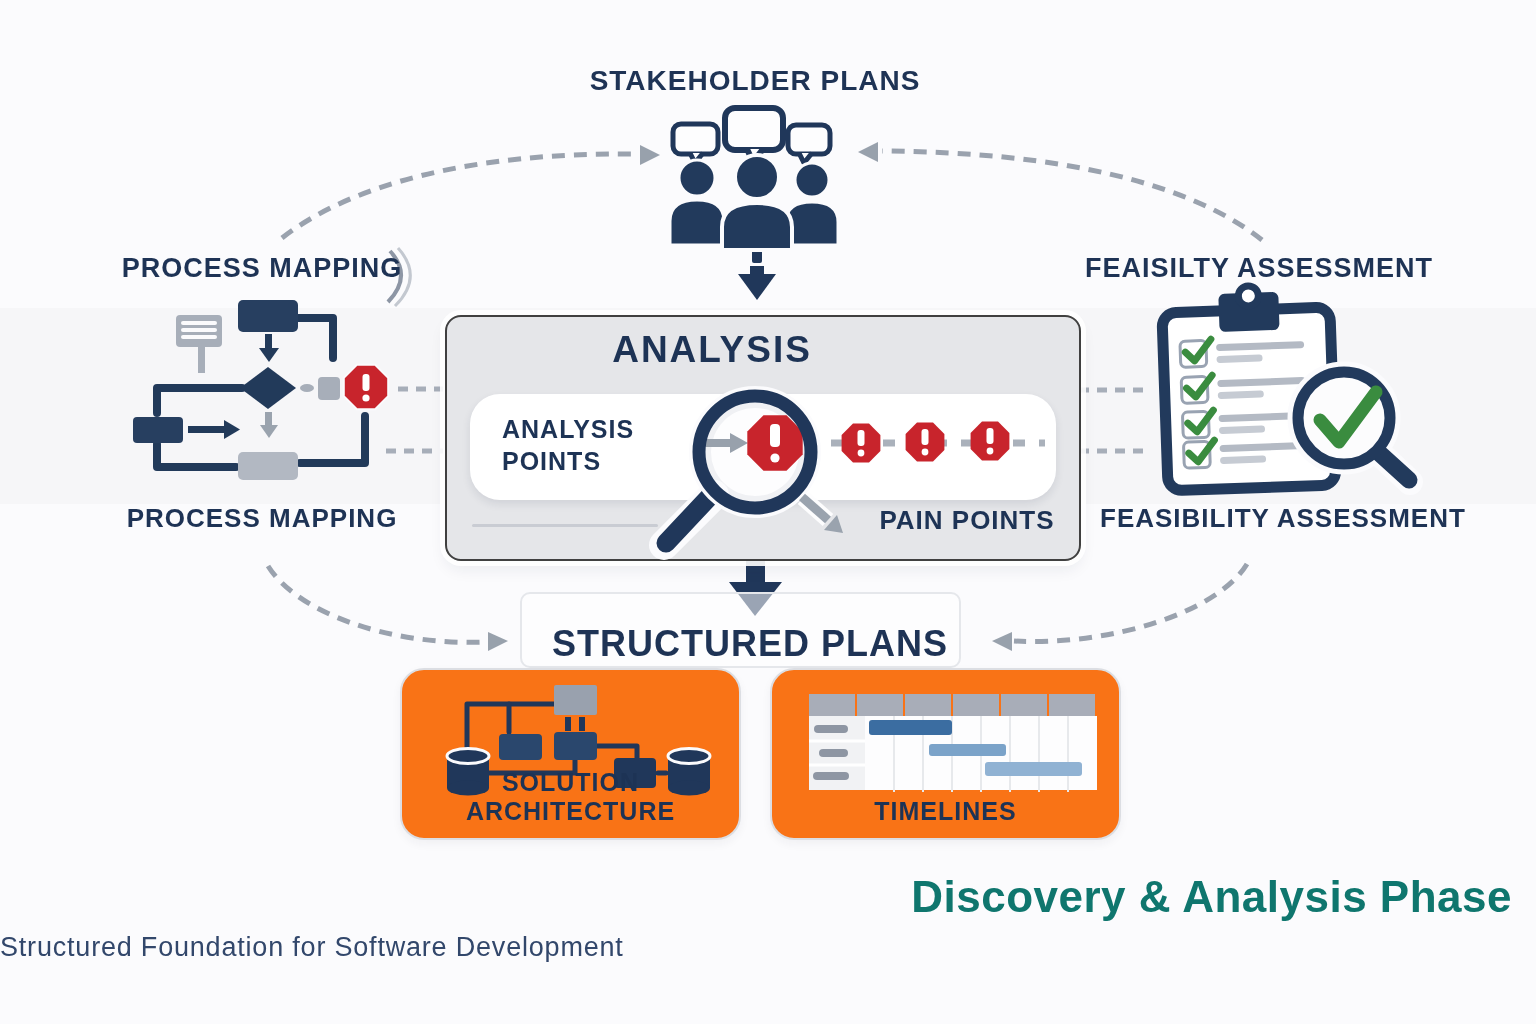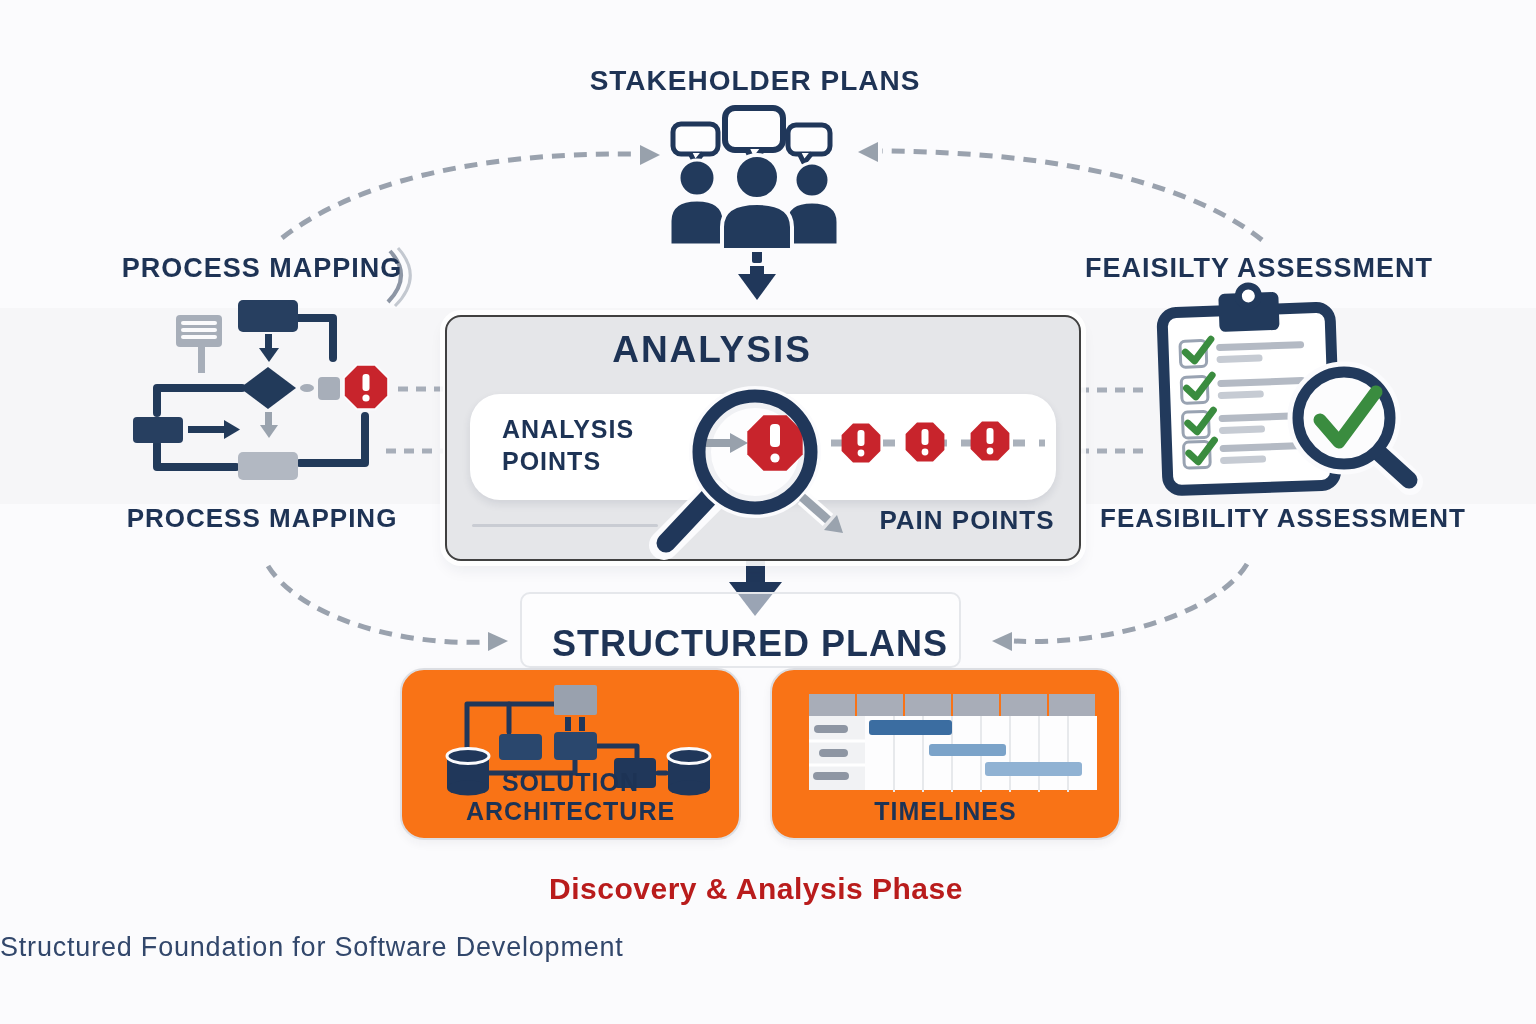--- a/index.html
+++ b/index.html
@@ -48,22 +48,22 @@
   .card{
     position:absolute;top:668px;height:168px;background:#f97316;
     border:2px solid #dcdee3;border-radius:24px;
     box-shadow:0 4px 10px rgba(30,42,66,.05);
   }
   .card-label{
     position:absolute;left:0;right:0;bottom:12px;text-align:center;
     font-size:25px;font-weight:800;letter-spacing:1px;color:#1d3355;
   }
   .footer-title{
-    position:absolute;left:0;top:872px;width:1512px;text-align:center;
-    font-size:30px;font-weight:800;letter-spacing:.5px;color:#b91c1c;
+    position:absolute;left:0;top:872px;width:1512px;text-align:right;
+    font-size:44px;font-weight:800;letter-spacing:.5px;color:#0f766e;
   }
   .footer-sub{
     position:absolute;left:0;top:932px;width:1520px;text-align:left;
     font-size:27px;font-weight:400;letter-spacing:.8px;color:#32476b;
   }
 </style>
 </head>
 <body>
 
 <div class="stage">

